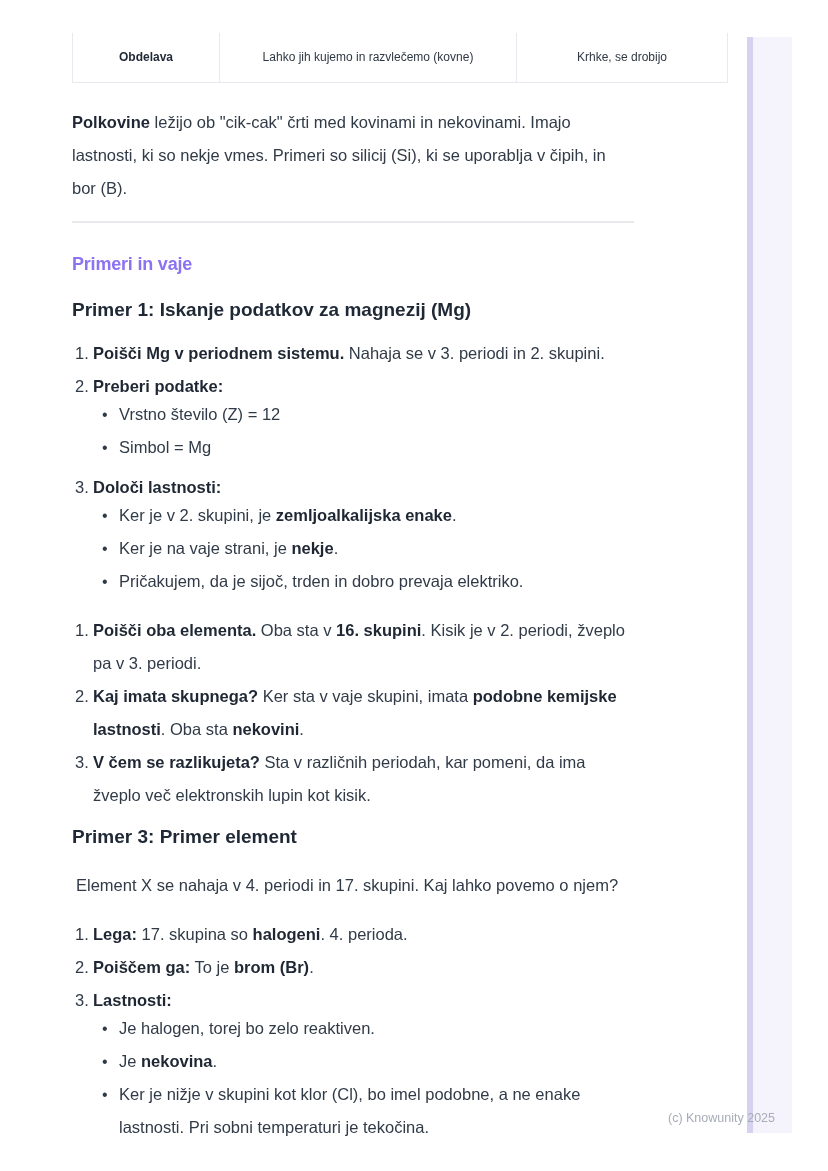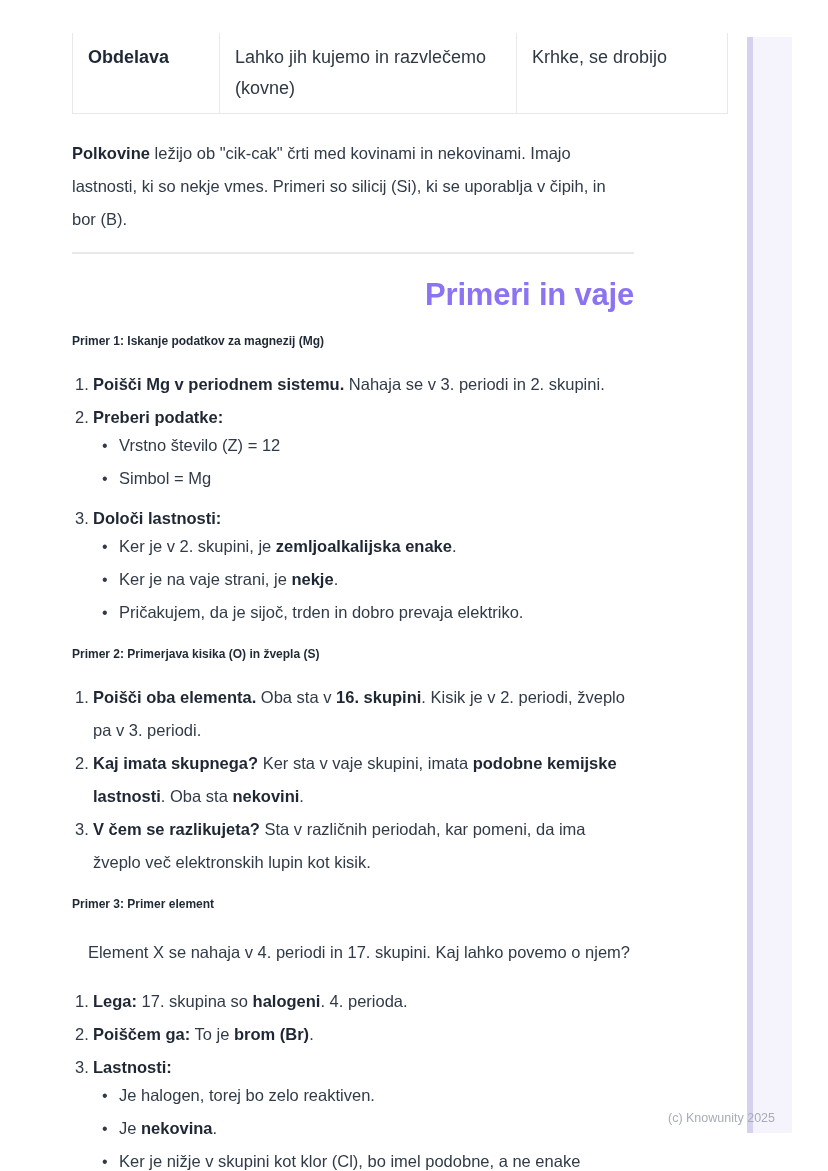--- a/index.html
+++ b/index.html
@@ -13,35 +13,35 @@
     position:absolute; left:72px; top:0; width:562px;
     color:#313b48; font-size:16.5px; line-height:33px;
   }
   strong { font-weight:700; color:#1e2733; }
 
   
   table.props { border-collapse:collapse; table-layout:fixed; width:562px; margin-top:33px; }
   table.props td {
     border:1px solid #e7e9ee; border-top:none;
     vertical-align:top; padding:9px 15px;
-    font-size:18px; line-height:31px; color:#2f3843;
+    font-size:12px; line-height:31px; color:#2f3843;text-align:center;
   }
   td.c1 { width:116px; }
   td.c1 span { font-weight:700; color:#1f2835; }
   td.c2 { width:266px; }
   td.c3 { width:180px; }
 
   .para { margin:23px 0 0; }
   hr.rule { border:none; border-top:2px solid #e9e9ed; margin:16px 0 0; }
 
-  h2.sec { font-size:31px; line-height:30px; margin:26px 0 12px; font-weight:700; letter-spacing:-0.2px;text-align:right; }
+  h2.sec { font-size:18px; line-height:30px; margin:26px 0 12px; font-weight:700; letter-spacing:-0.2px; }
 
-  .ex-title { font-size:12px; line-height:22px; margin:14px 0 0; font-weight:700; color:#1f2835; }
+  .ex-title { font-size:19px; line-height:22px; margin:14px 0 0; font-weight:700; color:#1f2835; }
   #examples .example:first-child .ex-title { margin-top:20px; }
-  .intro { margin:21px 4px 0;text-align:right; }
+  .intro { margin:21px 4px 0; }
 
   .olist { margin-top:16px; }
   .oli { display:flex; }
   .num { flex:none; width:18px; padding-left:3px; }
   .itext { flex:1; min-width:0; }
   .bgroup { margin:-5px 0 7px; }
   .bli { display:flex; padding-left:30px; }
   .dot { flex:none; width:17px; font-size:16px; }
 
   .strip {
@@ -111,21 +111,20 @@
               <div class="itext"><span>Ker je na vaje strani, je </span><strong>nekje</strong><span>.</span></div>
             </div>
             <div class="bli">
               <span class="dot">•</span>
               <div class="itext"><span>Pričakujem, da je sijoč, trden in dobro prevaja elektriko.</span></div>
             </div>
           </div>
         </div>
       </div>
       <div class="example">
-        <h3 class="ex-title">Primer 2: Primerjava kisika (O) in žvepla (S)</h3>
         <div class="olist">
           <div class="oli">
             <span class="num">1.</span>
             <div class="itext"><strong>Poišči oba elementa.</strong><span> Oba sta v </span><strong>16. skupini</strong><span>. Kisik je v 2. periodi, žveplo pa v 3. periodi.</span></div>
           </div>
           <div class="oli">
             <span class="num">2.</span>
             <div class="itext"><strong>Kaj imata skupnega?</strong><span> Ker sta v vaje skupini, imata </span><strong>podobne kemijske lastnosti</strong><span>. Oba sta </span><strong>nekovini</strong><span>.</span></div>
           </div>
           <div class="oli">

